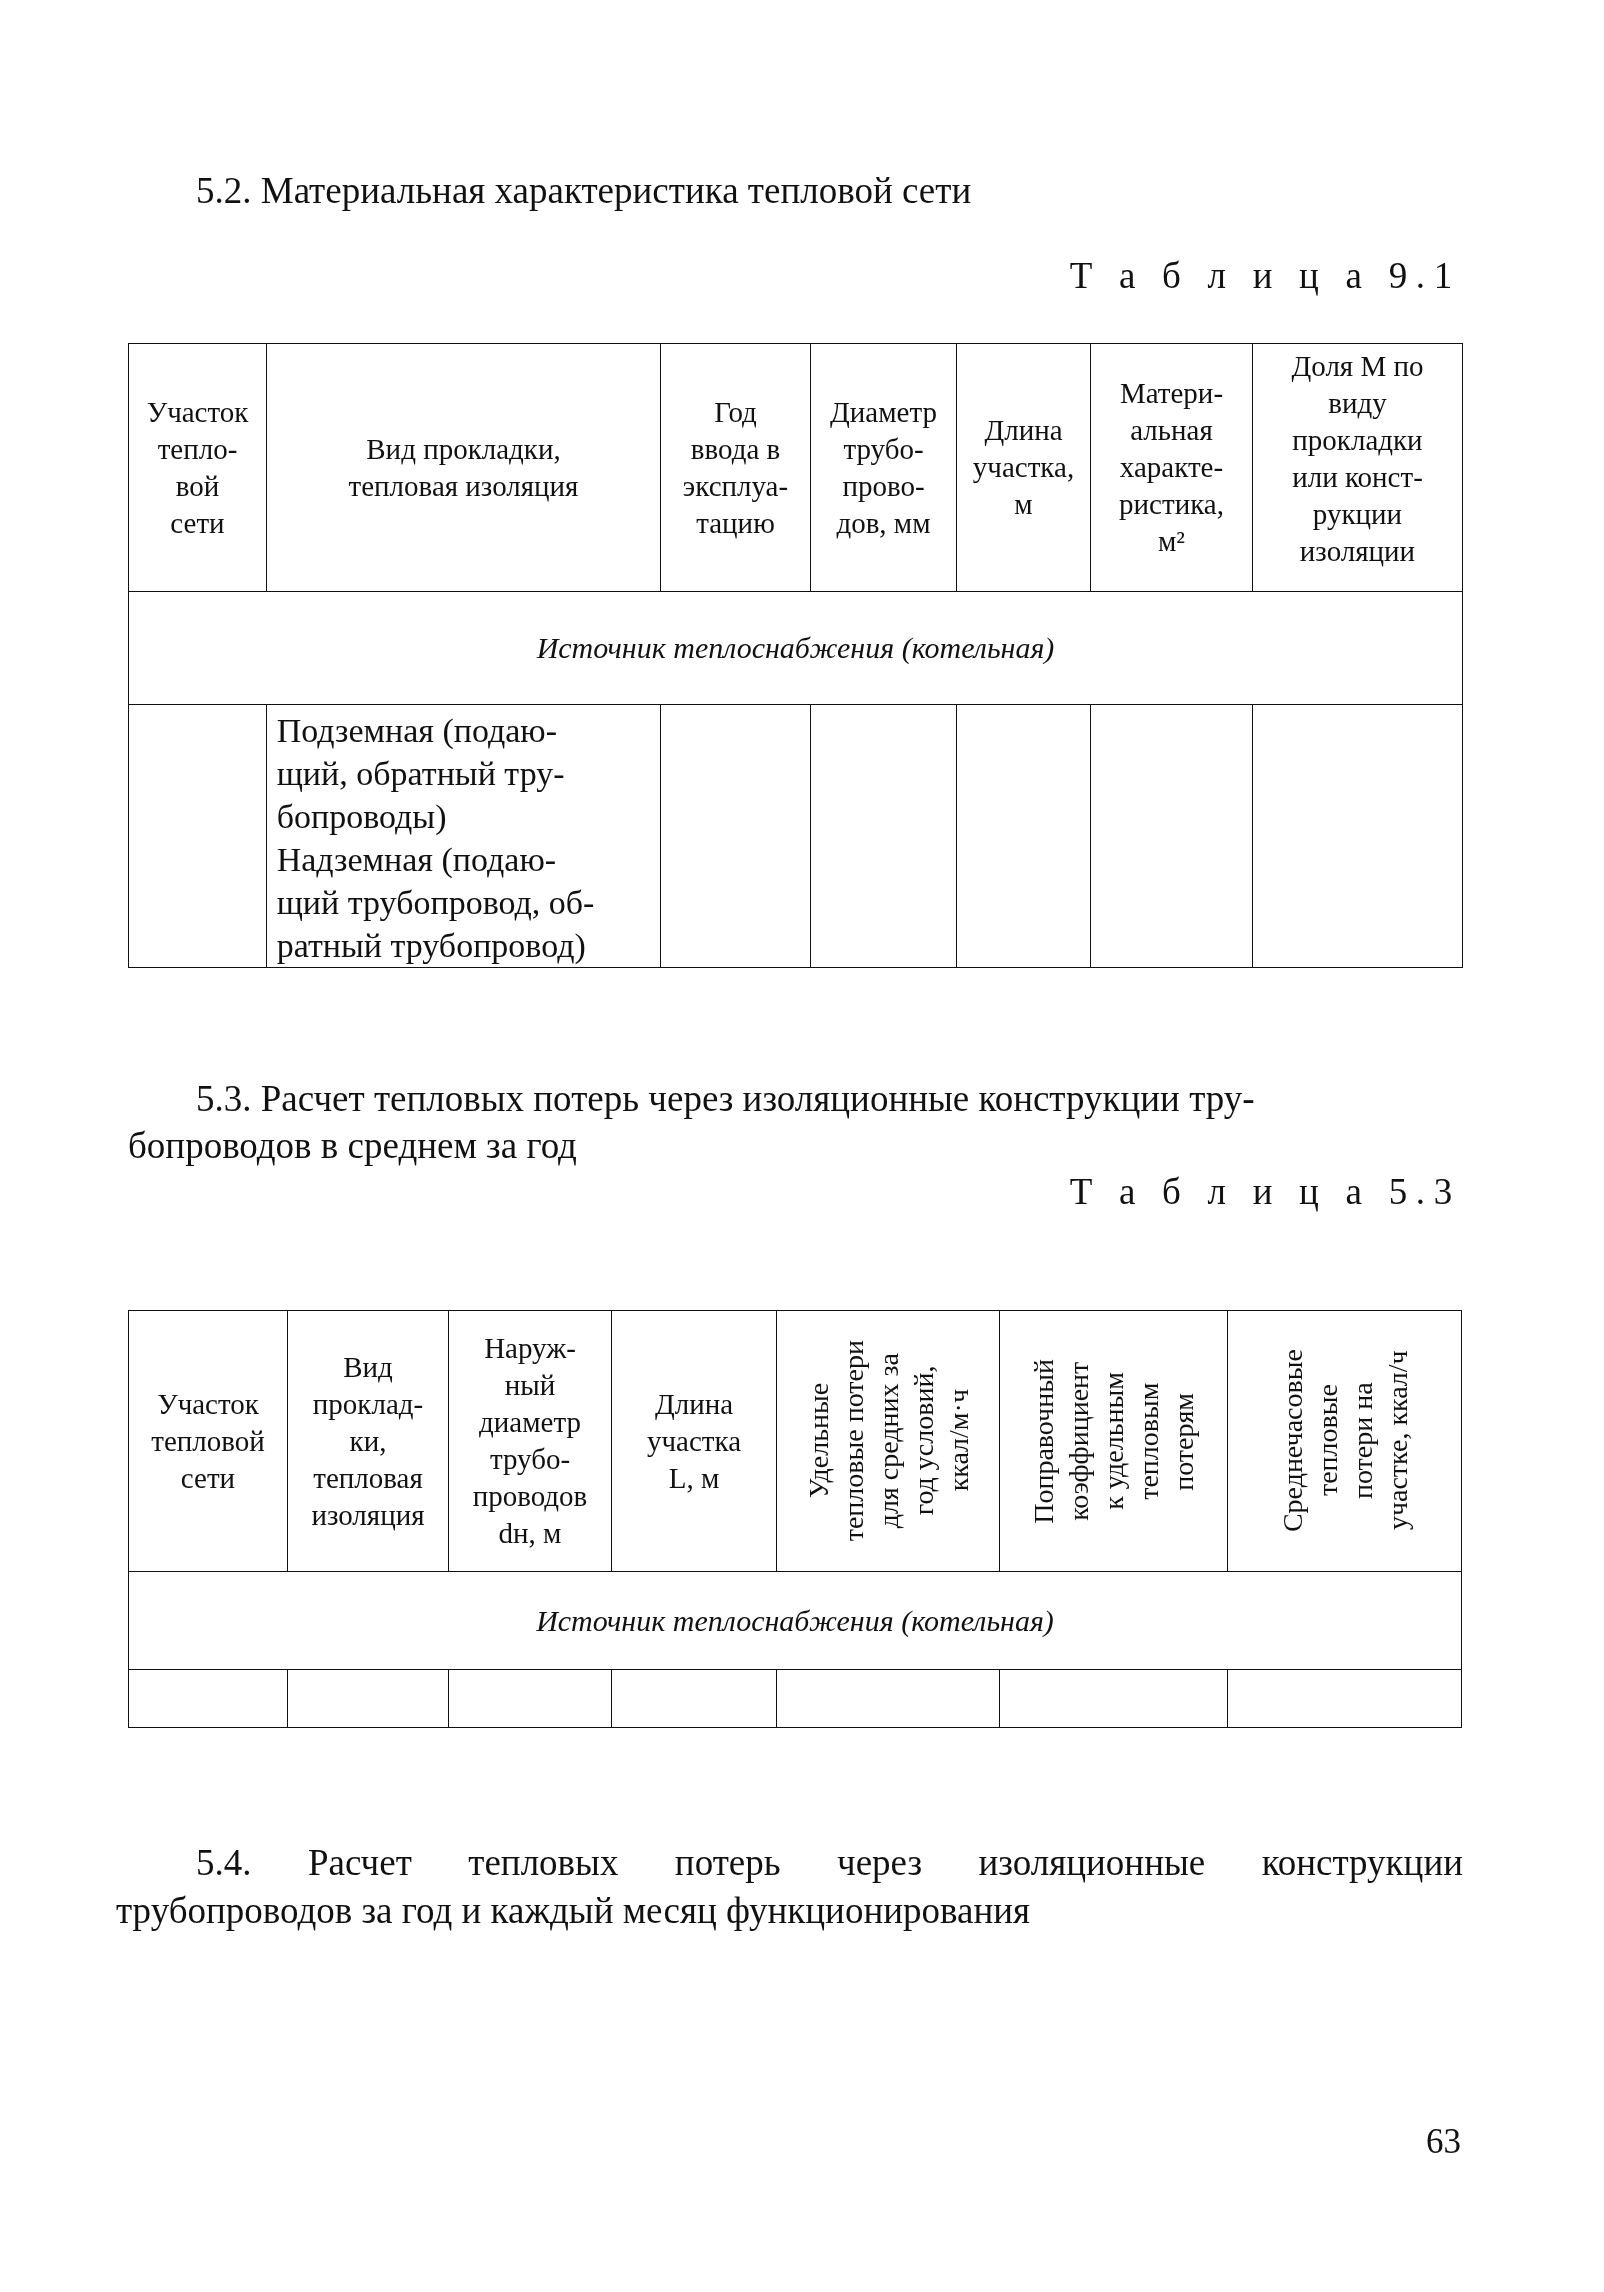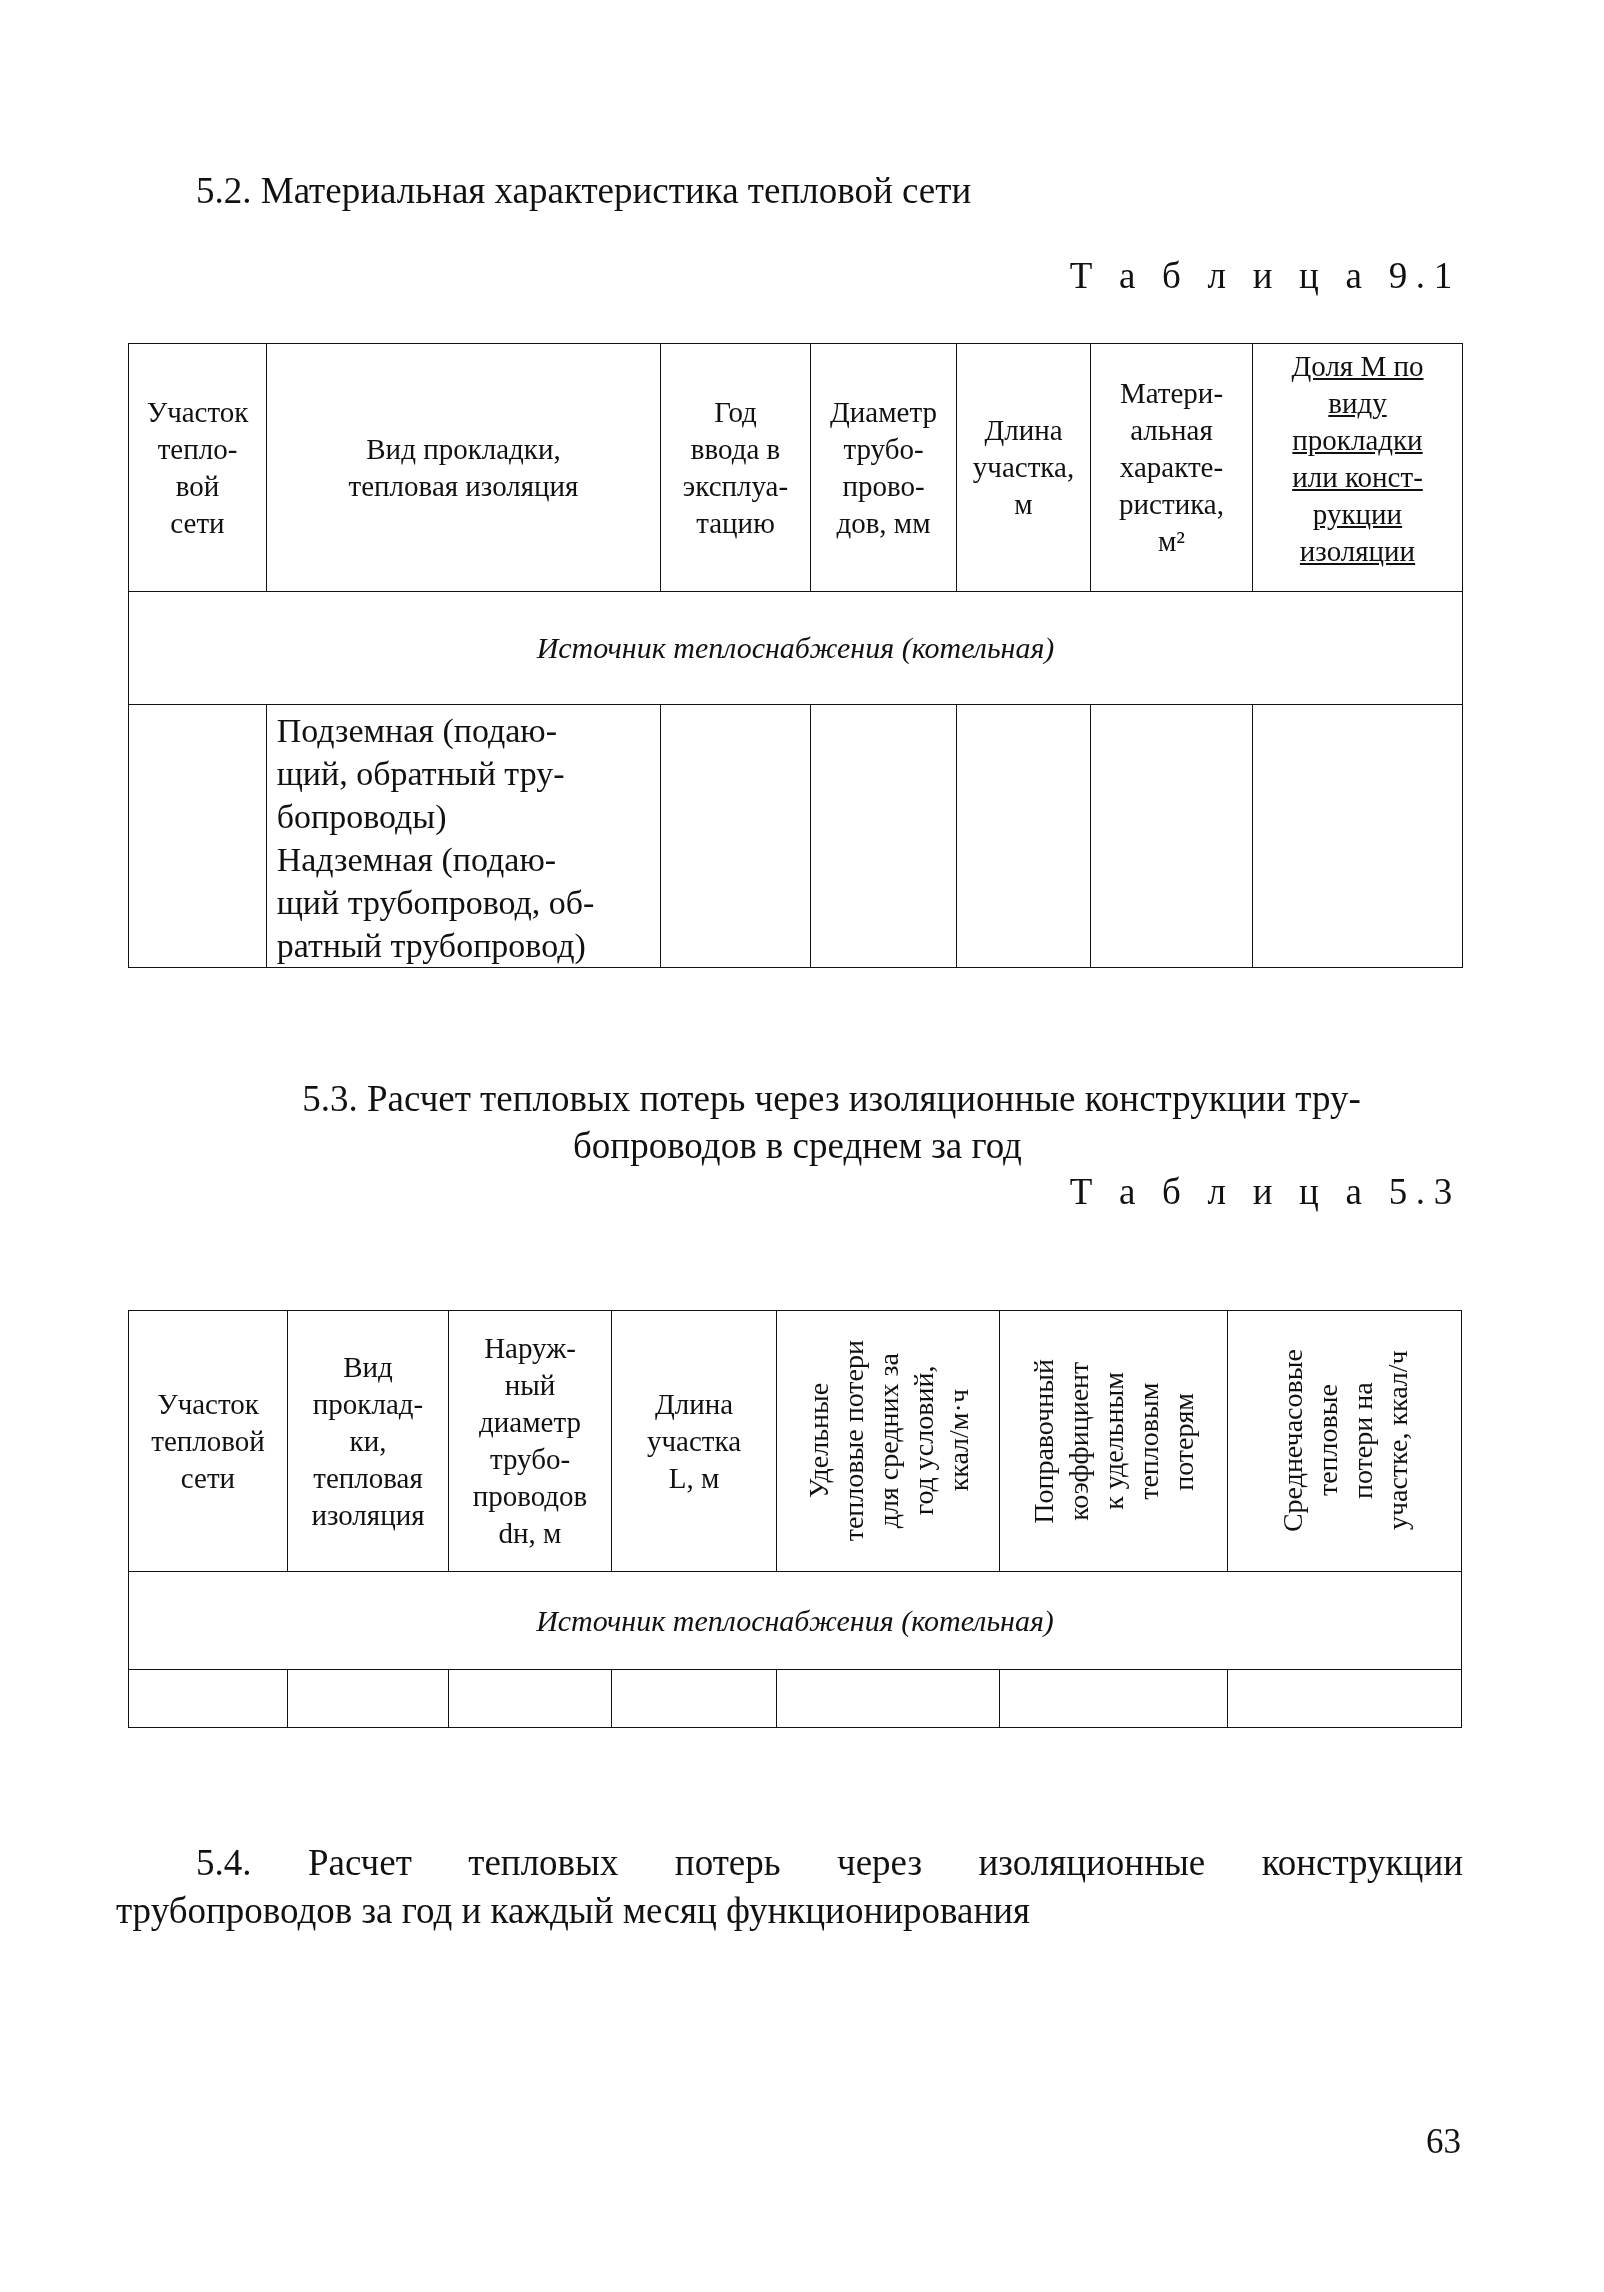--- a/index.html
+++ b/index.html
@@ -11,21 +11,21 @@
   table.grid { position: absolute; border-collapse: collapse; table-layout: fixed; }
   table.grid td { border: 1.9px solid #111; padding: 0; vertical-align: middle; text-align: center;
                   font-size: 30px; line-height: 38px; }
   table.grid tr.hdr td { font-size: 29px; line-height: 37px; }
   .vert { display: flex; align-items: center; justify-content: center; height: 100%; }
   .vert span { writing-mode: vertical-rl; transform: rotate(180deg); white-space: pre-line;
                font-size: 28px; line-height: 35px; text-align: center; }
   .source { font-size: 34px; font-style: italic; }
   .body-text { text-align: left !important; vertical-align: top !important; font-size: 34px !important;
                line-height: 43px !important; padding: 3.9px 5.8px 0 9.7px !important; white-space: pre-line; }
-  .pre { white-space: pre-line; text-align: center; }
+  .pre { white-space: pre-line; }
   .pagenum { font-size: 35px; margin-top: 40px; }
 </style>
 </head>
 <body>
 
 <div class="abs heading" style="left:196px; top:167px;">5.2. Материальная характеристика тепловой сети</div>
 <div class="abs caption" style="right:144px; top:254px;">Т а б л и ц а  9.1</div>
 
 <table class="grid" style="left:128px; top:343px; width:1333px;">
   <colgroup>
@@ -54,21 +54,21 @@
 прово-
 дов, мм</td>
     <td class="pre">Длина
 участка,
 м</td>
     <td class="pre">Матери-
 альная
 характе-
 ристика,
 м²</td>
-    <td class="pre" style="vertical-align:top; padding-top:3.9px;text-decoration:underline;">Доля М по
+    <td class="pre" style="vertical-align:top; padding-top:3.9px;">Доля М по
 виду
 прокладки
 или конст-
 рукции
 изоляции</td>
   </tr>
   <tr style="height:113px;">
     <td colspan="7" class="source">Источник теплоснабжения (котельная)</td>
   </tr>
   <tr style="height:261px;">

